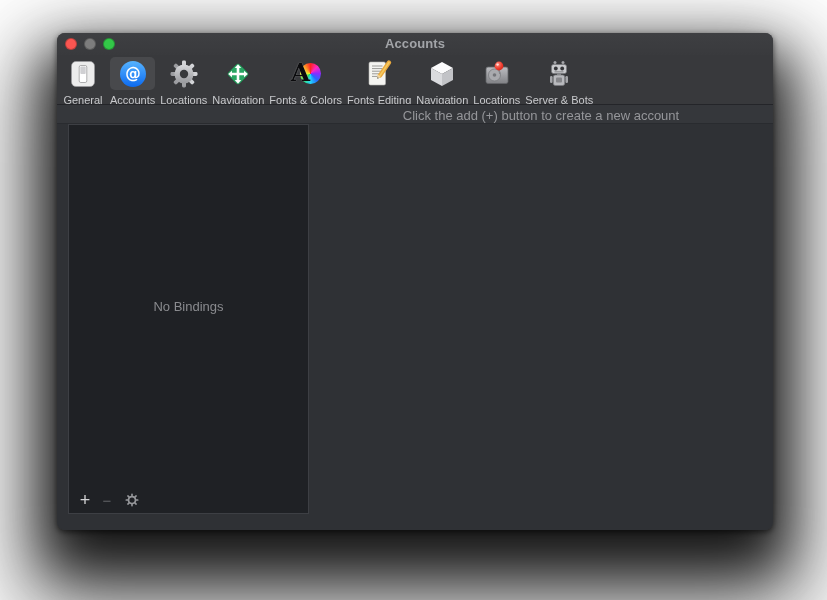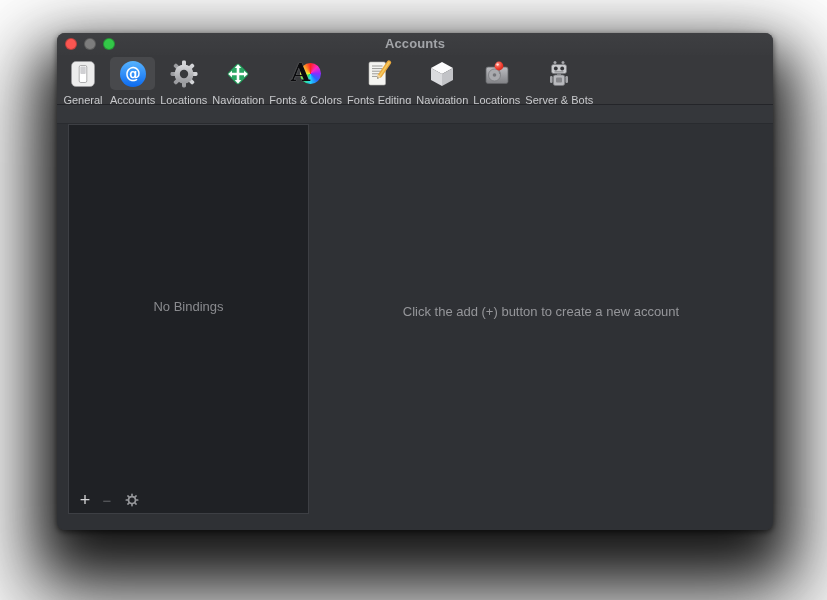--- a/index.html
+++ b/index.html
@@ -34,21 +34,21 @@
     border-radius:0 0 8px 8px;overflow:hidden;}
   .content::before{content:"";position:absolute;top:0;left:0;right:0;height:18px;background:#35373b;border-bottom:1px solid #292b2f;}
   .panel{position:absolute;left:11px;top:19px;width:239px;bottom:16px;background:#1f2125;border:1px solid #3d3f44;box-sizing:content-box;}
   .panel-list{position:absolute;top:0;left:0;right:0;bottom:26px;display:flex;align-items:center;justify-content:center;}
   .empty-text{font-size:13px;color:#8a8b8f;}
   .panel-bottom{position:absolute;left:0;right:0;bottom:0;height:26px;display:flex;align-items:center;padding:0 5px;}
   .pb-btn{background:transparent;border:none;padding:0;margin:0;width:22px;height:22px;display:flex;align-items:center;justify-content:center;cursor:default;}
   .pb-add{font-size:18px;color:#d2d3d5;font-weight:normal;}
   .pb-remove{font-size:15px;color:#606266;}
   .pb-gear{margin-left:3px;}
-  .main-area{position:absolute;left:252px;top:19px;right:0;bottom:0;display:flex;align-items:center;justify-content:center;}
+  .main-area{position:absolute;left:252px;top:19px;right:0;bottom:0;display:flex;align-items:flex-start;justify-content:center;}
   .main-msg{font-size:13px;color:#95969a;transform:translateY(-16px);}
   svg{display:block;}
 </style>
 </head>
 <body>
 
 <div class="stage">
   <div class="window">
 
     <div class="titlebar">

